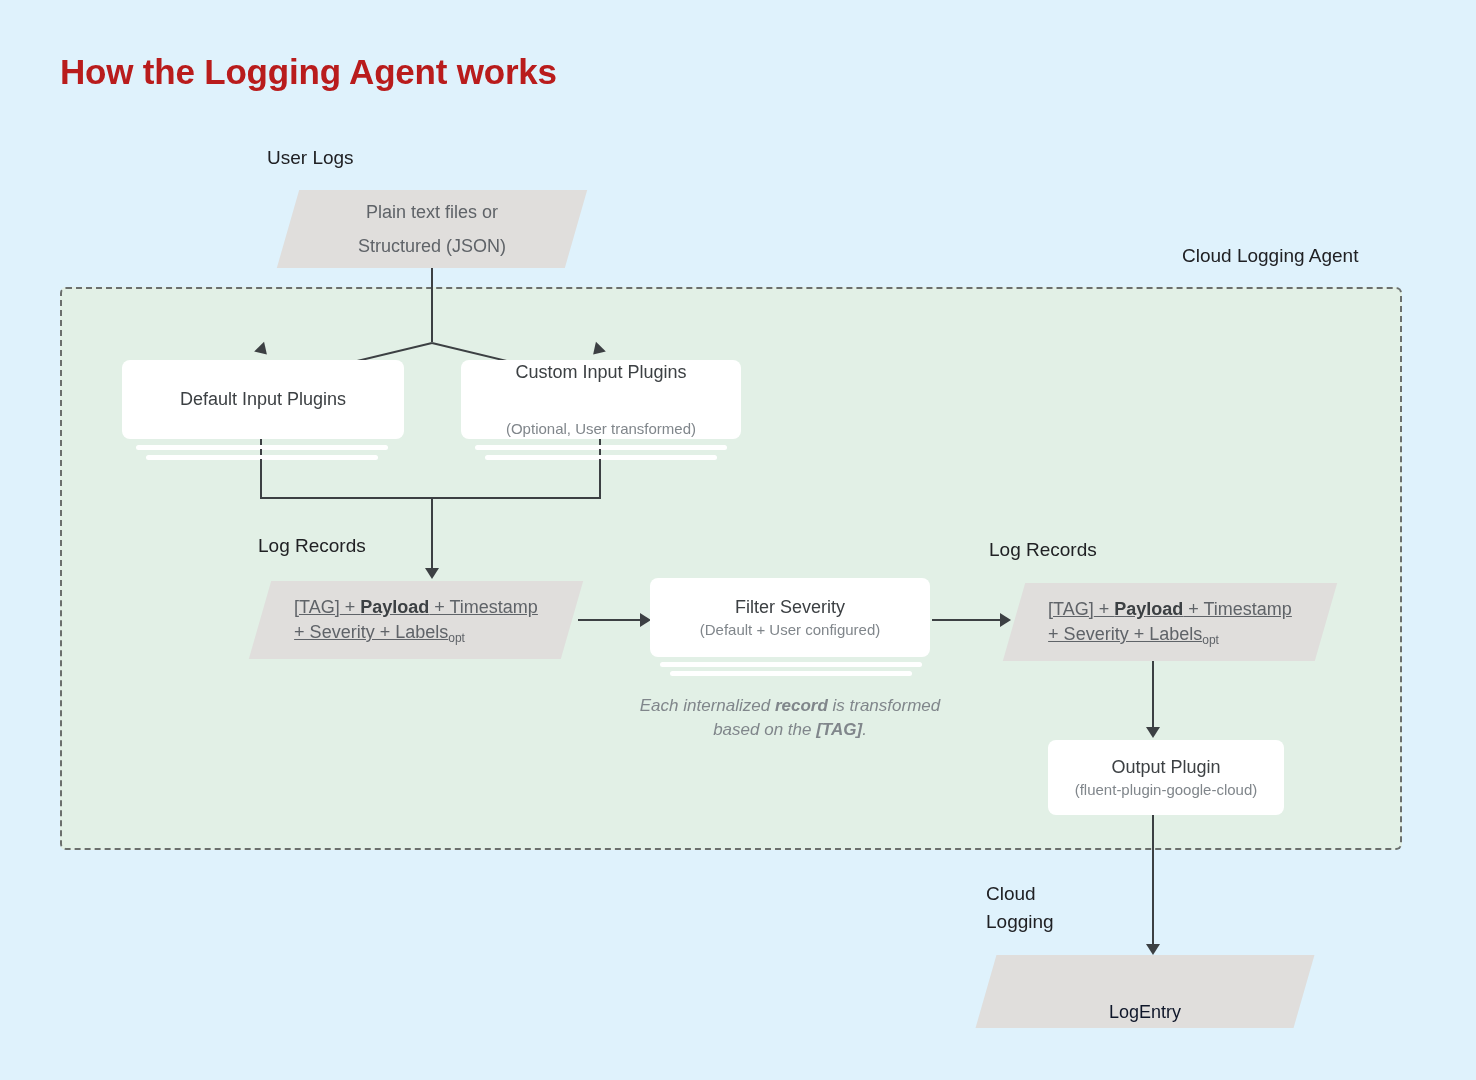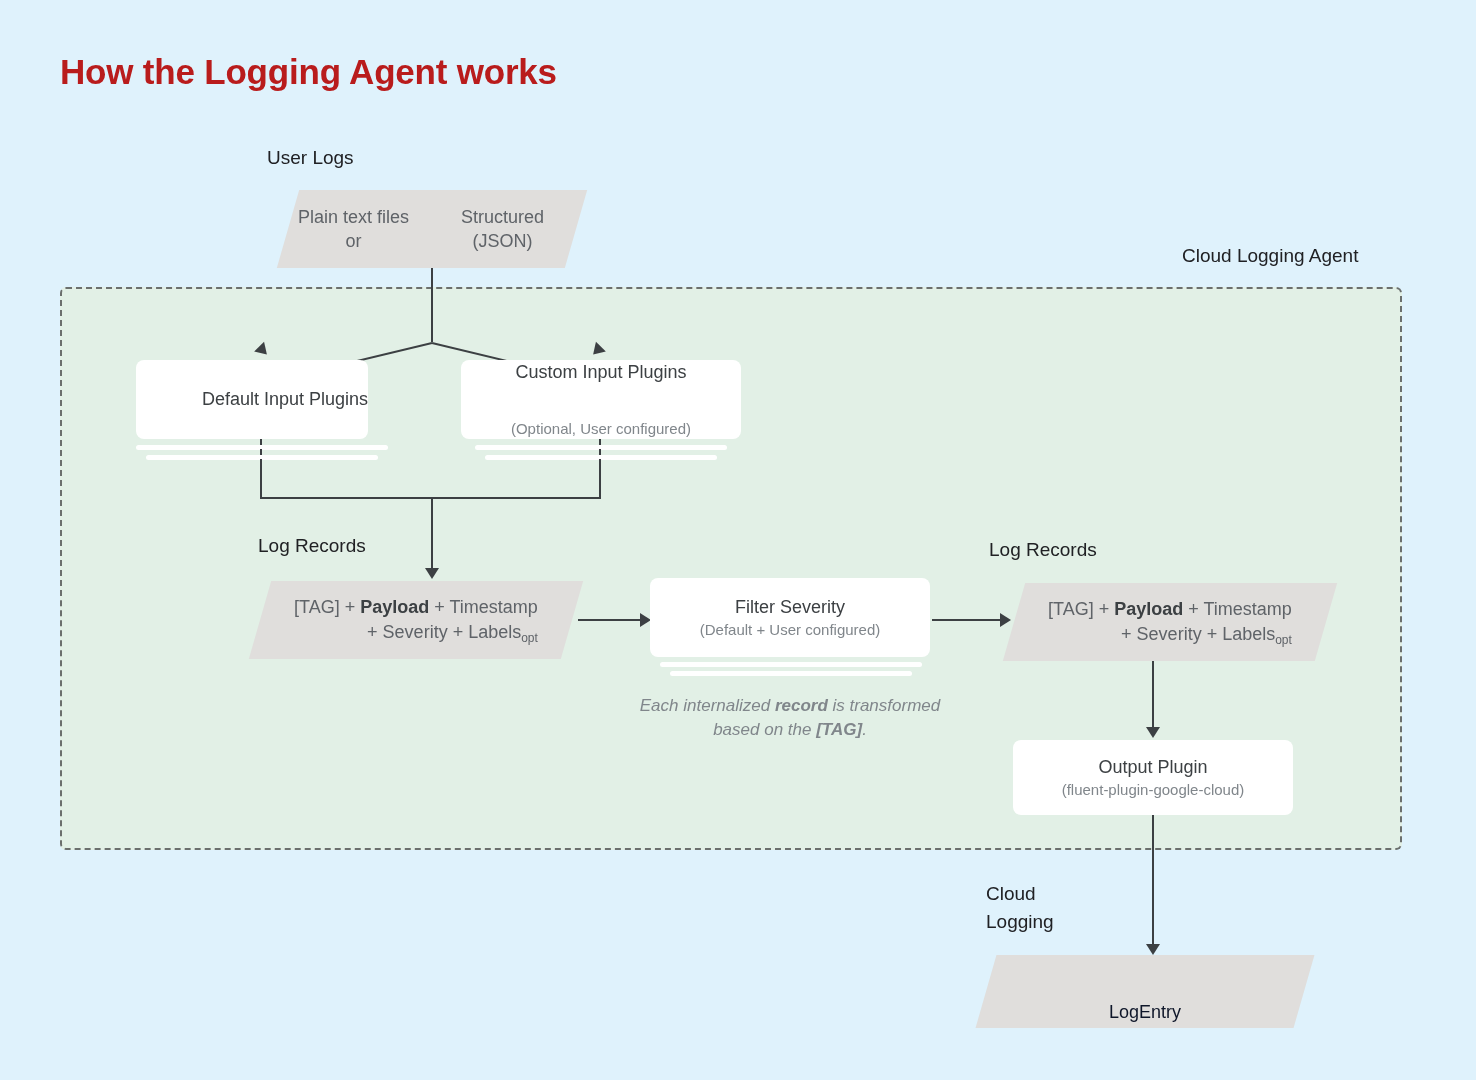--- a/index.html
+++ b/index.html
@@ -57,36 +57,37 @@
   .parallelogram {
     background: #e0dedc;
     transform: skewX(-16deg);
     box-sizing: border-box;
   }
   .pgram-wrap { }
   .pgram-text {
     position: absolute;
     inset: 0;
     display: flex;
-    flex-direction: row;
+    flex-direction: column;
     align-items: center;
     justify-content: center;
     text-align: center;
     color: #5f6368;
     pointer-events: none;
     gap: 10px;
   }
   .pgram-text .l1 { font-size: 18px; line-height: 1.35; }
   .pgram-text .l2 { font-size: 18px; line-height: 1.35; }
 
   .record-text {
     font-size: 18px;
     line-height: 1.38;
     color: #5f6368;
-    text-align: right;
+    text-align: left;
+    text-decoration: underline;
   }
   .record-text b { color: #3c4043; font-weight: bold; }
   .record-text sub {
     font-size: 12px;
     vertical-align: baseline;
     position: relative;
     top: 4px;
   }
 
   
@@ -178,29 +179,29 @@
   <div class="diag-line" style="left:432px; top:342px; width:186px; transform: rotate(180deg) rotate(-13.5deg);"></div>
   <div class="diag-line" style="left:432px; top:342px; width:186px; transform: rotate(13.5deg);"></div>
 
   <div class="abs" style="left:256px; top:345px; transform: rotate(-45deg);">
     <div class="arrow-down"></div>
   </div>
   <div class="abs" style="left:590px; top:345px; transform: rotate(45deg);">
     <div class="arrow-down"></div>
   </div>
 
-  <div class="abs card" style="left:136px; top:360px; width:232px; height:79px;align-items:flex-end;">
+  <div class="abs card" style="left:122px; top:360px; width:282px; height:79px;">
     <div class="title">Default Input Plugins</div>
   </div>
   <div class="abs stack-line" style="left:136px; top:445px; width:252px;"></div>
   <div class="abs stack-line" style="left:146px; top:455px; width:232px;"></div>
 
   <div class="abs card" style="left:461px; top:360px; width:280px; height:79px;gap:34px;">
     <div class="title">Custom Input Plugins</div>
-    <div class="sub">(Optional, User configured)</div>
+    <div class="sub">(Optional, User transformed)</div>
   </div>
   <div class="abs stack-line" style="left:475px; top:445px; width:252px;"></div>
   <div class="abs stack-line" style="left:485px; top:455px; width:232px;"></div>
 
   <div class="abs vline-dash" style="left:260px; top:439px; height:26px;"></div>
   <div class="abs vline-dash" style="left:599px; top:439px; height:26px;"></div>
 
   <div class="abs vline" style="left:260px; top:465px; height:33px;"></div>
   <div class="abs vline" style="left:599px; top:465px; height:33px;"></div>
 
@@ -246,21 +247,21 @@
       <div class="record-text">
         <span>[TAG]</span><span> + </span><b>Payload</b><span> + Timestamp</span><br>
         <span>+ Severity + Labels</span><sub>opt</sub>
       </div>
     </div>
   </div>
 
   <div class="abs vline" style="left:1152px; top:661px; height:68px;"></div>
   <div class="abs arrow-down" style="left:1146px; top:727px;"></div>
 
-  <div class="abs card" style="left:1013px; top:740px; width:280px; height:75px;">
+  <div class="abs card" style="left:1048px; top:740px; width:236px; height:75px;">
     <div class="title">Output Plugin</div>
     <div class="sub">(fluent-plugin-google-cloud)</div>
   </div>
 
   <div class="abs vline" style="left:1152px; top:815px; height:133px;"></div>
   <div class="abs arrow-down" style="left:1146px; top:944px;"></div>
 
   <div class="abs section-label" style="left:986px; top:880px;">Cloud
 Logging</div>
 

